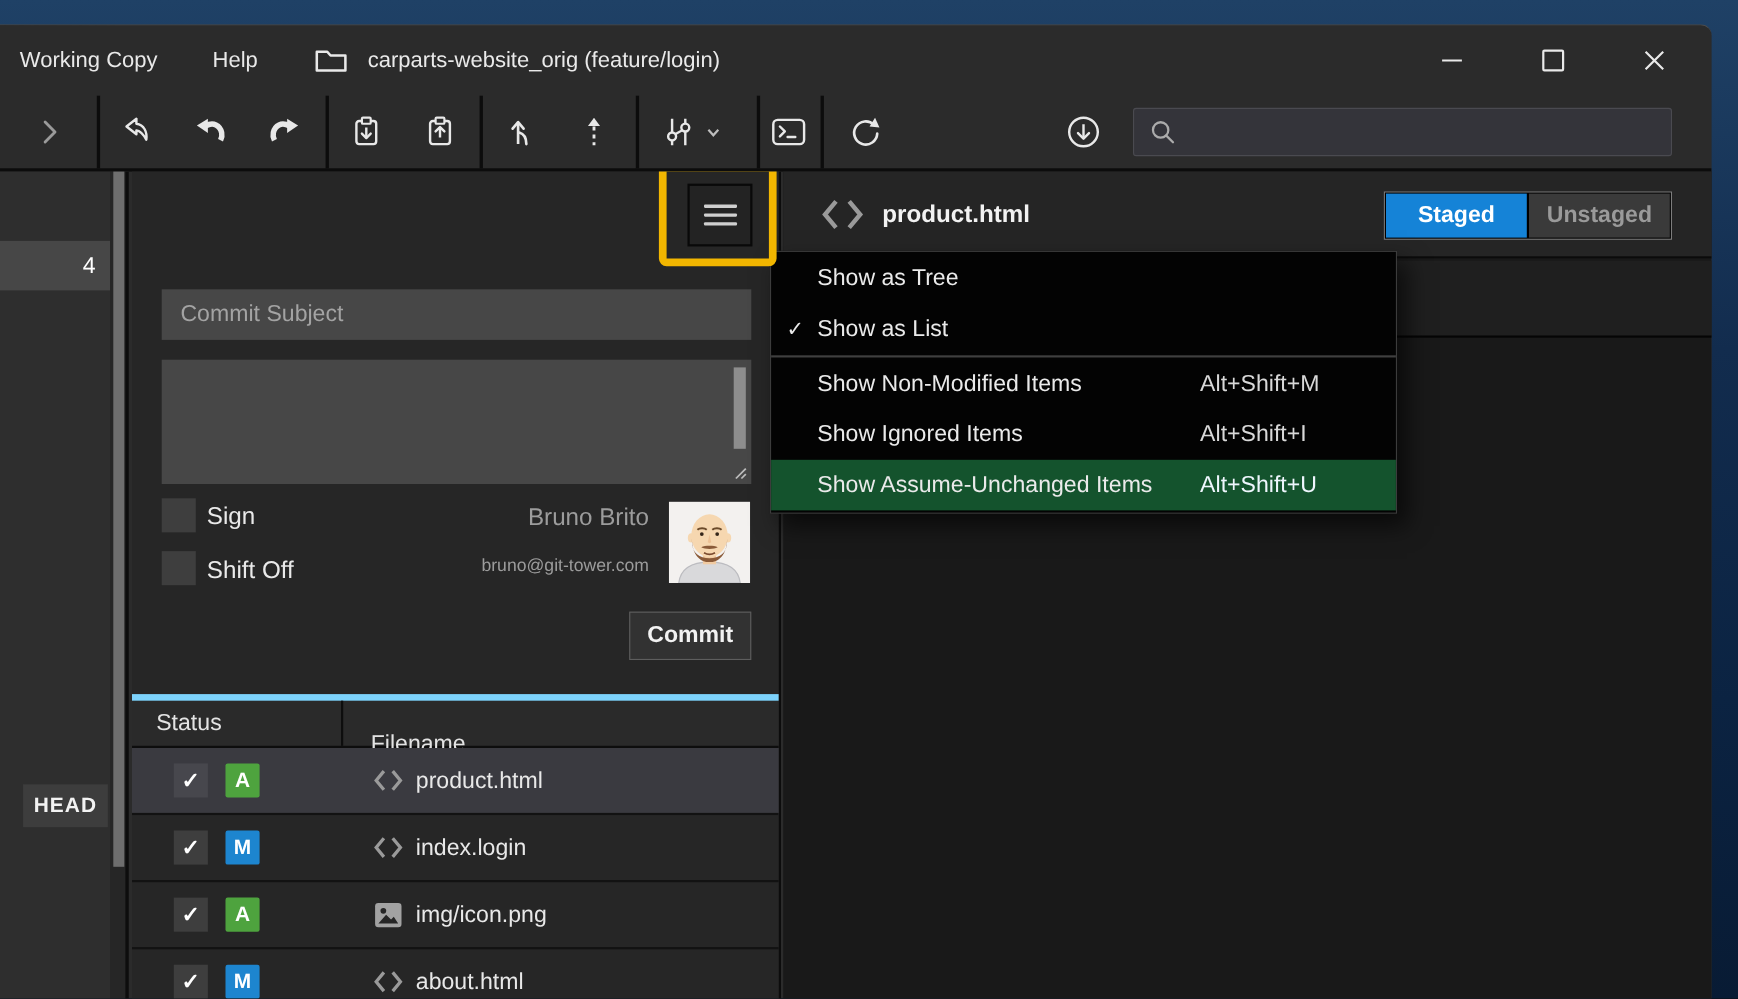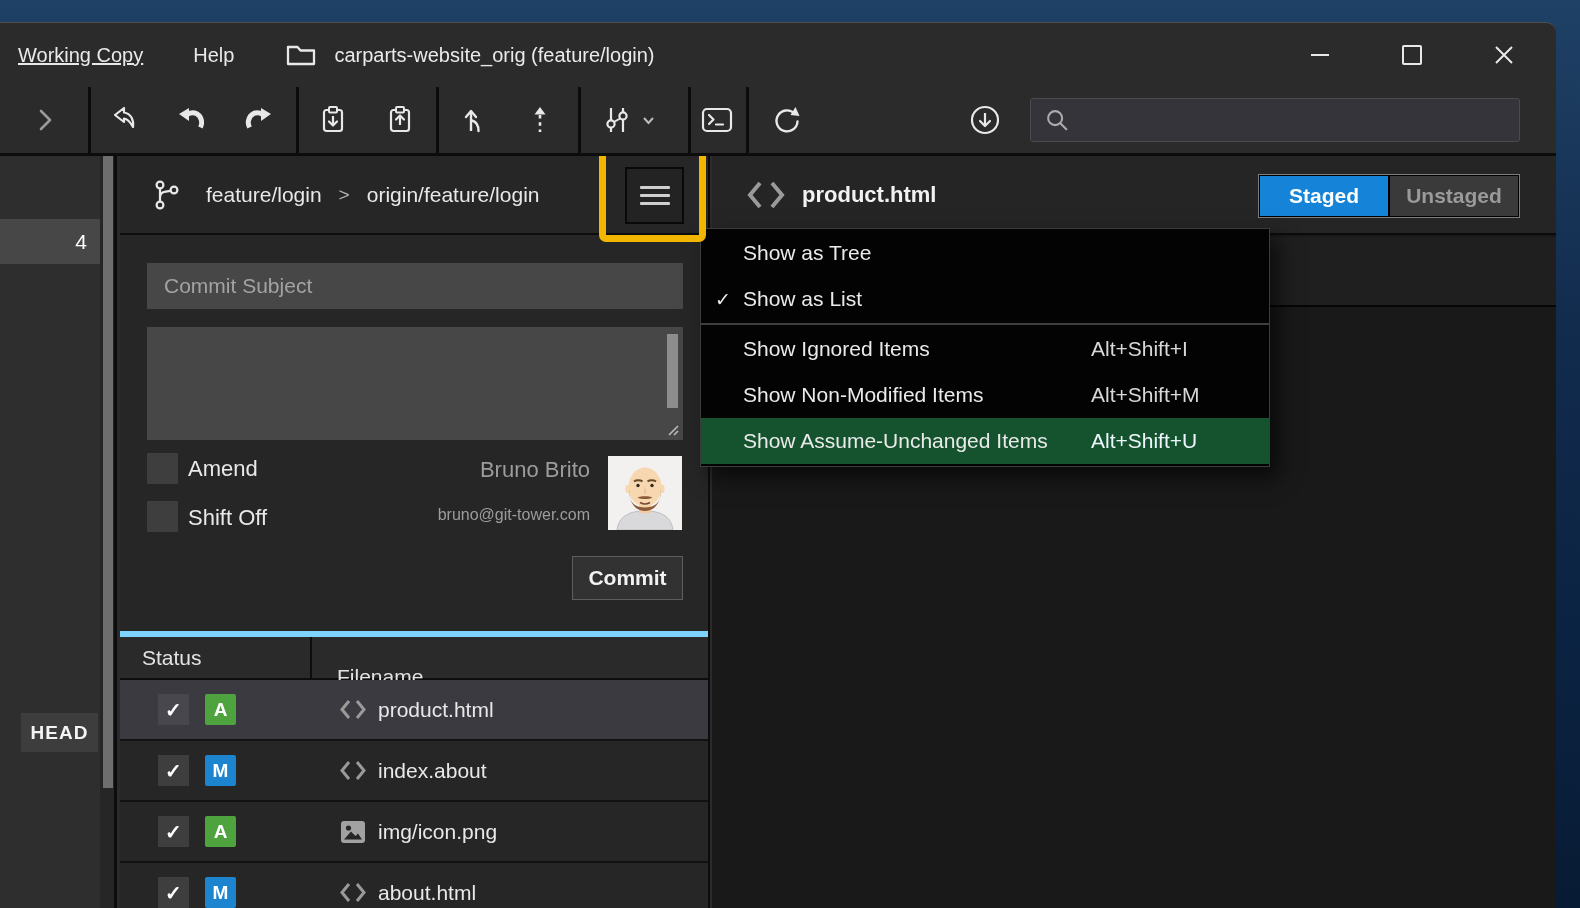--- a/index.html
+++ b/index.html
@@ -11,21 +11,21 @@
   }
   .window {
     position: absolute; left: 0; top: 22px; width: 1556px; height: 886px;
     background: #2b2b2b; border-top-right-radius: 10px; border-top: 1px solid #4e4e4e;
     overflow: hidden;
   }
   
   .titlebar { position: absolute; left: 0; top: 0; width: 100%; height: 64px;
     display: flex; align-items: center; color: #e9e9e9; font-size: 20px; }
   .tb-menu { padding: 0 4px; height: 100%; display: flex; align-items: center; cursor: default; }
-  .tb-menu.first { margin-left: 14px; text-decoration: underline; }
+  .tb-menu.first { margin-left: 14px; }
   .tb-menu + .tb-menu { margin-left: 42px; }
   .tb-folder { margin-left: 46px; display: flex; align-items: center; }
   .tb-title { margin-left: 16px; color: #eaeaea; }
   .win-controls { position: absolute; right: 6px; top: 0; height: 64px; display: flex; }
   .win-btn { width: 92px; height: 64px; display: flex; align-items: center; justify-content: center; }
   
   .toolbar { position: absolute; left: 0; top: 64px; width: 100%; height: 69px;
     border-bottom: 3px solid #0c0c0c; }
   .tsep { position: absolute; top: 0; width: 3px; height: 66px; background: #0c0c0c; }
   .tbtn { position: absolute; top: 0; height: 66px; width: 56px;
@@ -267,54 +267,40 @@
         <span>4</span>
       </div>
       <div class="head-badge">HEAD</div>
     </div>
     <div class="vscroll">
       <div class="vthumb"></div>
     </div>
 
     <div class="wc">
 
-      <div class="branchbar">
-        <span class="branch-icon">
-          <svg width="38" height="36" viewBox="0 0 36 36">
-              <circle cx="11" cy="8" r="3.4" fill="none" stroke="#e8e8e8" stroke-width="2.2"></circle>
-              <circle cx="11" cy="28" r="3.4" fill="none" stroke="#e8e8e8" stroke-width="2.2"></circle>
-              <circle cx="25" cy="13" r="3.4" fill="none" stroke="#e8e8e8" stroke-width="2.2"></circle>
-              <line x1="11" y1="11.5" x2="11" y2="24.5" stroke="#e8e8e8" stroke-width="2.2"></line>
-              <path d="M11 20 C11 15 16 14.5 21.6 13.8" fill="none" stroke="#e8e8e8" stroke-width="2.2"></path>
-            </svg>
-        </span>
-        <span class="branch-local">feature/login</span>
-        <span class="branch-sep">&gt;</span>
-        <span>origin/feature/login</span>
-      </div>
       <div class="menu-btn">
         <div class="hline"></div>
         <div class="hline"></div>
         <div class="hline"></div>
       </div>
       <div class="hl-box"></div>
 
       <input class="subject" type="text" placeholder="Commit Subject" style="">
 
       <div class="message-wrap">
         <textarea style=""></textarea>
         <div class="msg-thumb"></div>
         <svg class="msg-resize" width="15" height="15" viewBox="0 0 15 15">
             <line x1="4" y1="13" x2="13" y2="4" stroke="#bdbdbd" stroke-width="1.6"></line>
             <line x1="9" y1="13" x2="13" y2="9" stroke="#bdbdbd" stroke-width="1.6"></line>
           </svg>
       </div>
 
       <div class="chk" style="left:27px;top:297px"></div>
-      <div class="chk-label" style="left:68px;top:300px">Amend</div>
+      <div class="chk-label" style="left:68px;top:300px">Sign</div>
       <div class="chk" style="left:27px;top:345px"></div>
       <div class="chk-label" style="left:68px;top:349px">Shift Off</div>
 
       <div class="author-name">Bruno Brito</div>
       <div class="author-email">bruno@git-tower.com</div>
 
       <svg class="avatar" viewBox="0 0 74 74">
         <rect width="74" height="74" fill="#f3f1ef"></rect>
         <path d="M9 74 C11 59 23 55 37 55 C51 55 63 59 65 74 Z" fill="#d9d9db" stroke="#bcbcc0" stroke-width="1"></path>
         <rect x="31" y="45" width="12" height="12" fill="#f1cba2"></rect>
@@ -353,21 +339,21 @@
         </div>
         <div class="frow">
           <span class="row-chk">✓</span>
           <span class="badge M">M</span>
           <span class="file-icon">
             <svg width="30" height="27" viewBox="0 0 30 27">
                 <polyline points="11,5 4,13.5 11,22" fill="none" stroke="#9a9a9a" stroke-width="3"></polyline>
                 <polyline points="19,5 26,13.5 19,22" fill="none" stroke="#9a9a9a" stroke-width="3"></polyline>
               </svg>
           </span>
-          <span class="fname">index.about</span>
+          <span class="fname">index.login</span>
         </div>
         <div class="frow">
           <span class="row-chk">✓</span>
           <span class="badge A">A</span>
           <span class="file-icon">
             <svg width="30" height="30" viewBox="0 0 30 30">
                 <rect x="3" y="4" width="24" height="22" rx="3" fill="#a2a2a2"></rect>
                 <circle cx="10.5" cy="11" r="2.6" fill="#262626"></circle>
                 <path d="M6 22.5 L13 14.5 L17.5 19 L20 16.5 L24 22.5 Z" fill="#262626"></path>
               </svg>
@@ -410,27 +396,27 @@
         <span class="ctx-check"></span>
         <span>Show as Tree</span>
       </div>
       <div class="ctx-item">
         <span class="ctx-check">✓</span>
         <span>Show as List</span>
       </div>
       <div class="ctx-sep"></div>
       <div class="ctx-item">
         <span class="ctx-check"></span>
+        <span>Show Non-Modified Items</span>
+        <span class="ctx-short">Alt+Shift+M</span>
+      </div>
+      <div class="ctx-item">
+        <span class="ctx-check"></span>
         <span>Show Ignored Items</span>
         <span class="ctx-short">Alt+Shift+I</span>
-      </div>
-      <div class="ctx-item">
-        <span class="ctx-check"></span>
-        <span>Show Non-Modified Items</span>
-        <span class="ctx-short">Alt+Shift+M</span>
       </div>
       <div class="ctx-item hl">
         <span class="ctx-check"></span>
         <span>Show Assume-Unchanged Items</span>
         <span class="ctx-short">Alt+Shift+U</span>
       </div>
     </div>
 
   </div>
 </div>

